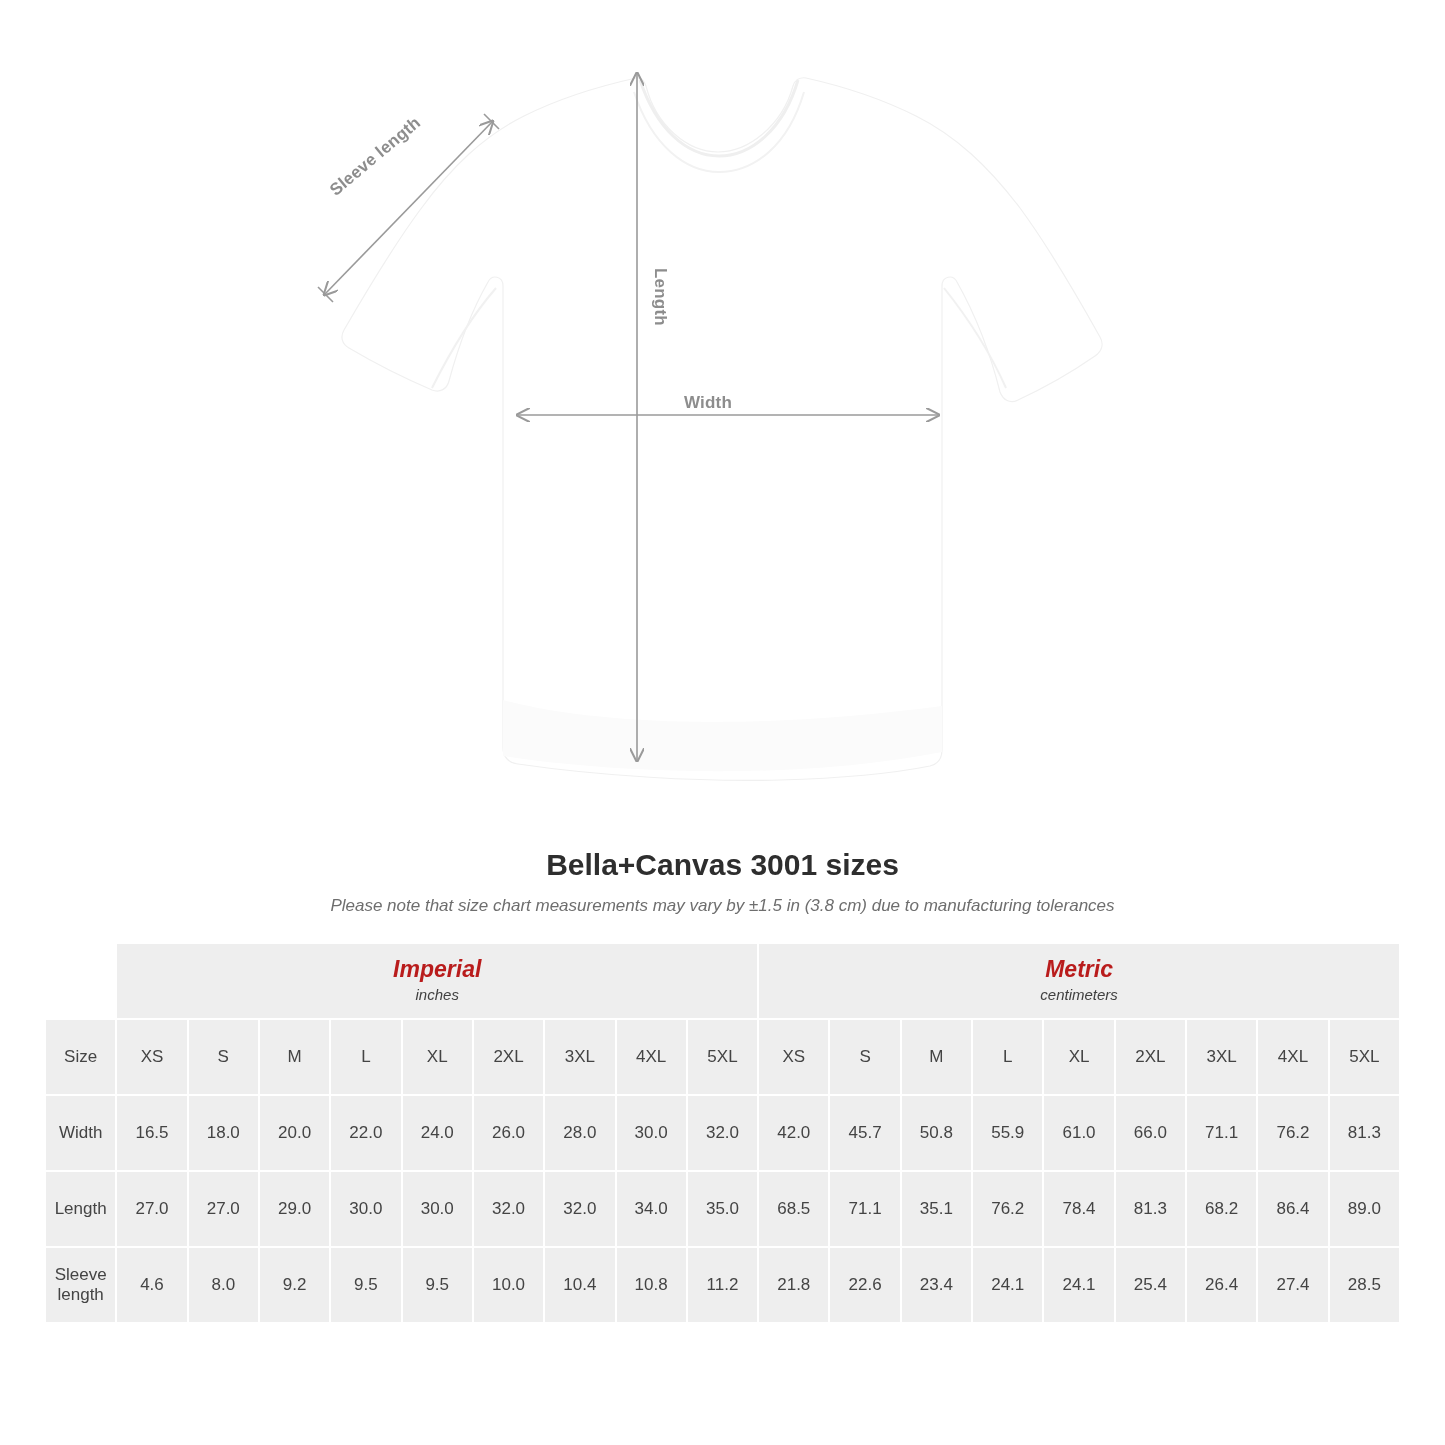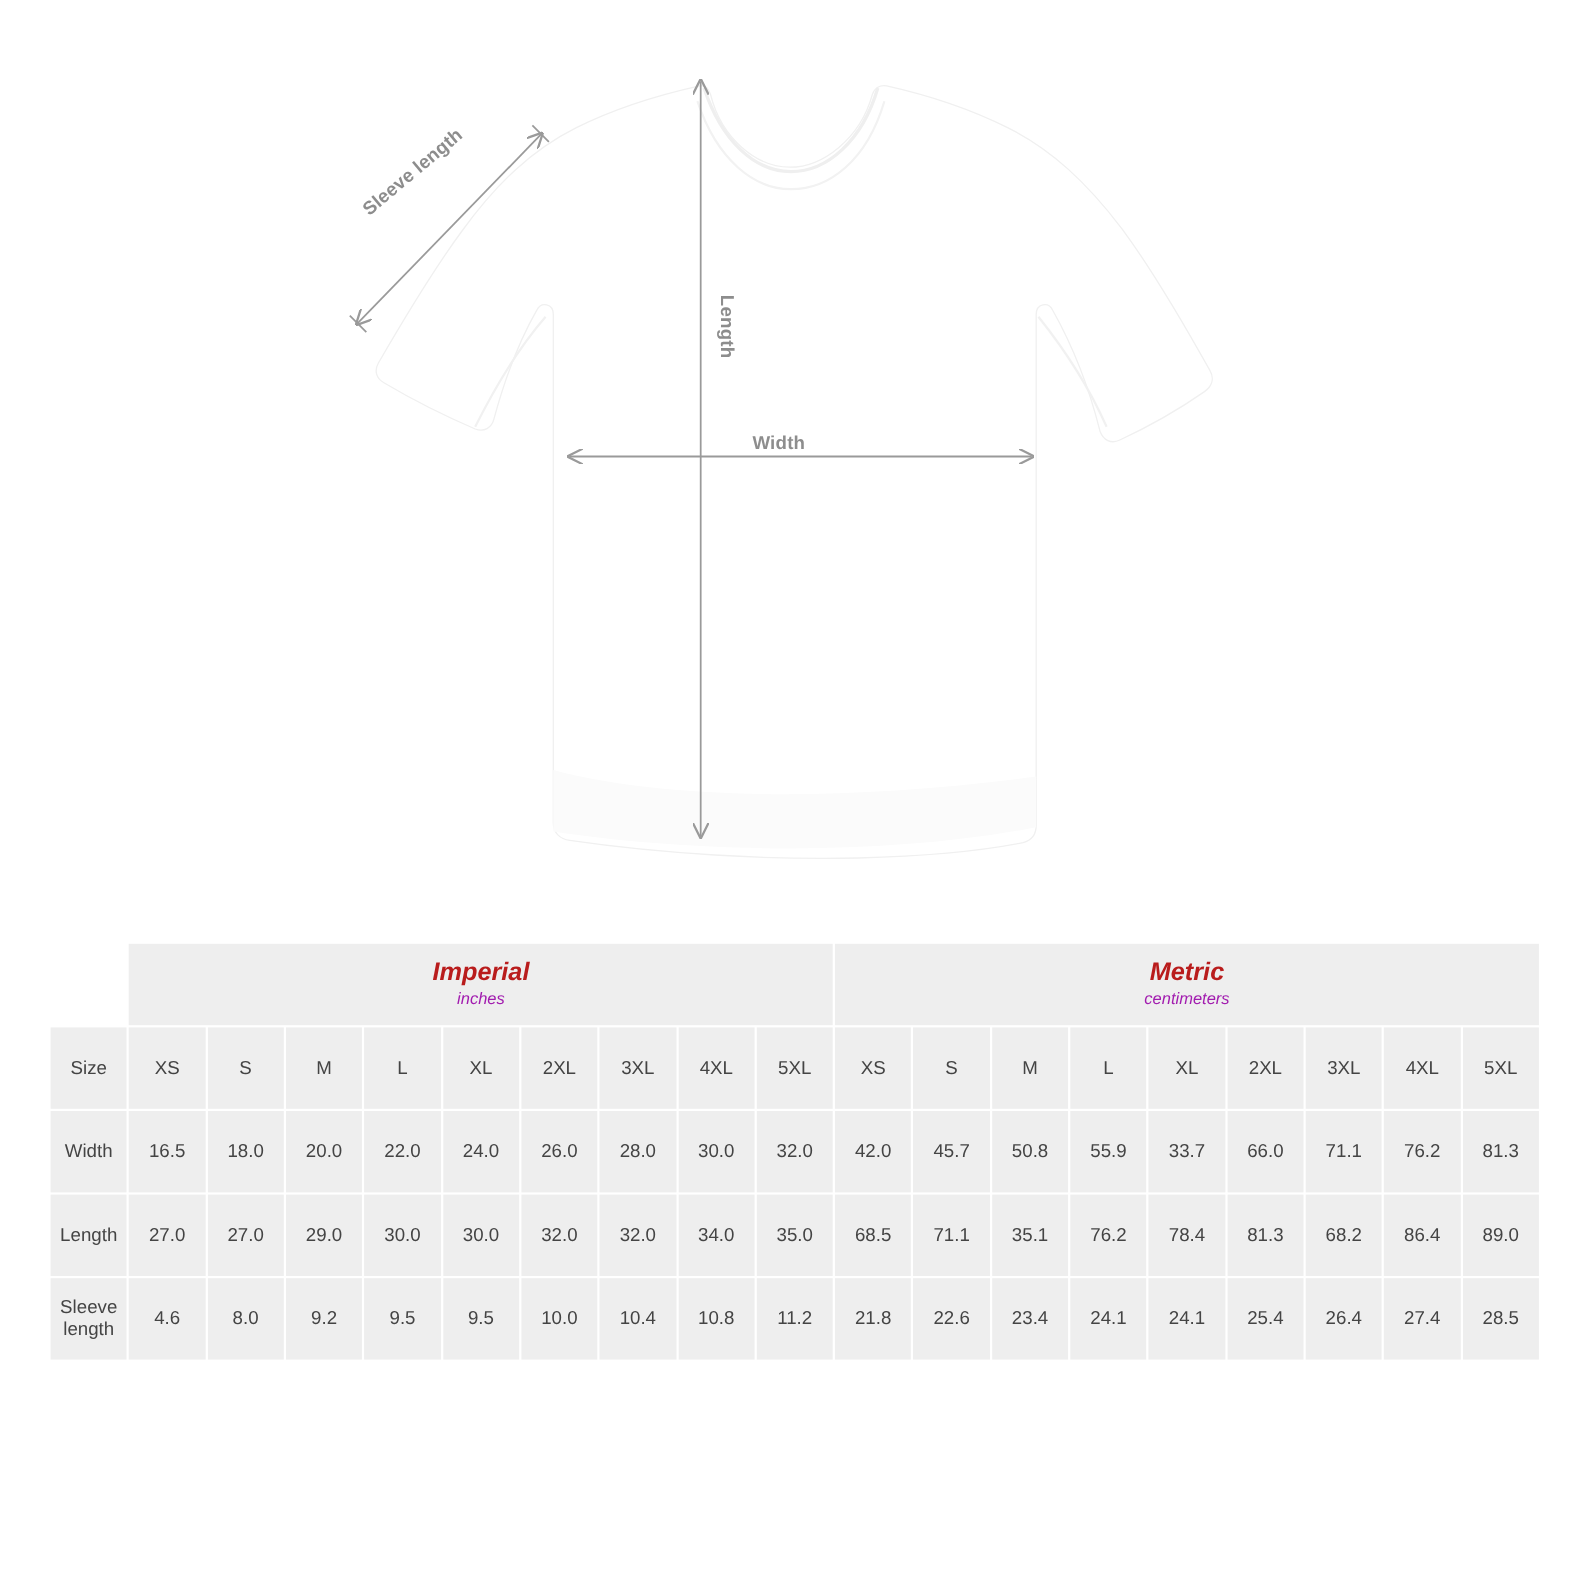--- a/index.html
+++ b/index.html
@@ -108,21 +108,21 @@
   .unit-name {
     font-size: 23px;
     font-style: italic;
     font-weight: bold;
     color: #b91c1c;
     line-height: 1.25;
   }
   .unit-sub {
     font-size: 15px;
     font-style: italic;
-    color: #a21caf;
+    color: #404040;
     line-height: 1.6;
   }
   .col-label {
     width: 175px;
     font-weight: bold;
     color: #3a3a3a;
     font-size: 17px;
     margin-top: 20px;
   }
   .hdr-cell {
@@ -198,20 +198,24 @@
         <line x1="484" y1="114" x2="499" y2="129" stroke="#9a9a9a" stroke-width="1.6"></line>
         <line x1="318" y1="287" x2="333" y2="302" stroke="#9a9a9a" stroke-width="1.6"></line>
       </svg>
 
       <div class="dim-label label-sleeve">Sleeve length</div>
       <div class="dim-label label-length">Length</div>
       <div class="dim-label label-width">Width</div>
     </div>
   </div>
 
+  <div class="heading-block">
+    <h1 class="chart-title">Bella+Canvas 3001 sizes</h1>
+    <p class="chart-note">Please note that size chart measurements may vary by ±1.5 in (3.8 cm) due to manufacturing tolerances</p>
+  </div>
 
   <div class="table-wrap">
     <table class="size-table">
       <tbody>
         <tr>
           <td class="unit-head spacer-cell"></td>
           <td class="unit-head" colspan="9">
             <div class="unit-name">Imperial</div>
             <div class="unit-sub">inches</div>
           </td>
@@ -251,21 +255,21 @@
           <td>22.0</td>
           <td>24.0</td>
           <td>26.0</td>
           <td>28.0</td>
           <td>30.0</td>
           <td>32.0</td>
           <td>42.0</td>
           <td>45.7</td>
           <td>50.8</td>
           <td>55.9</td>
-          <td>33.7</td>
+          <td>61.0</td>
           <td>66.0</td>
           <td>71.1</td>
           <td>76.2</td>
           <td>81.3</td>
         </tr>
 
         <tr>
           <td class="col-label">Length</td>
           <td>27.0</td>
           <td>27.0</td>

